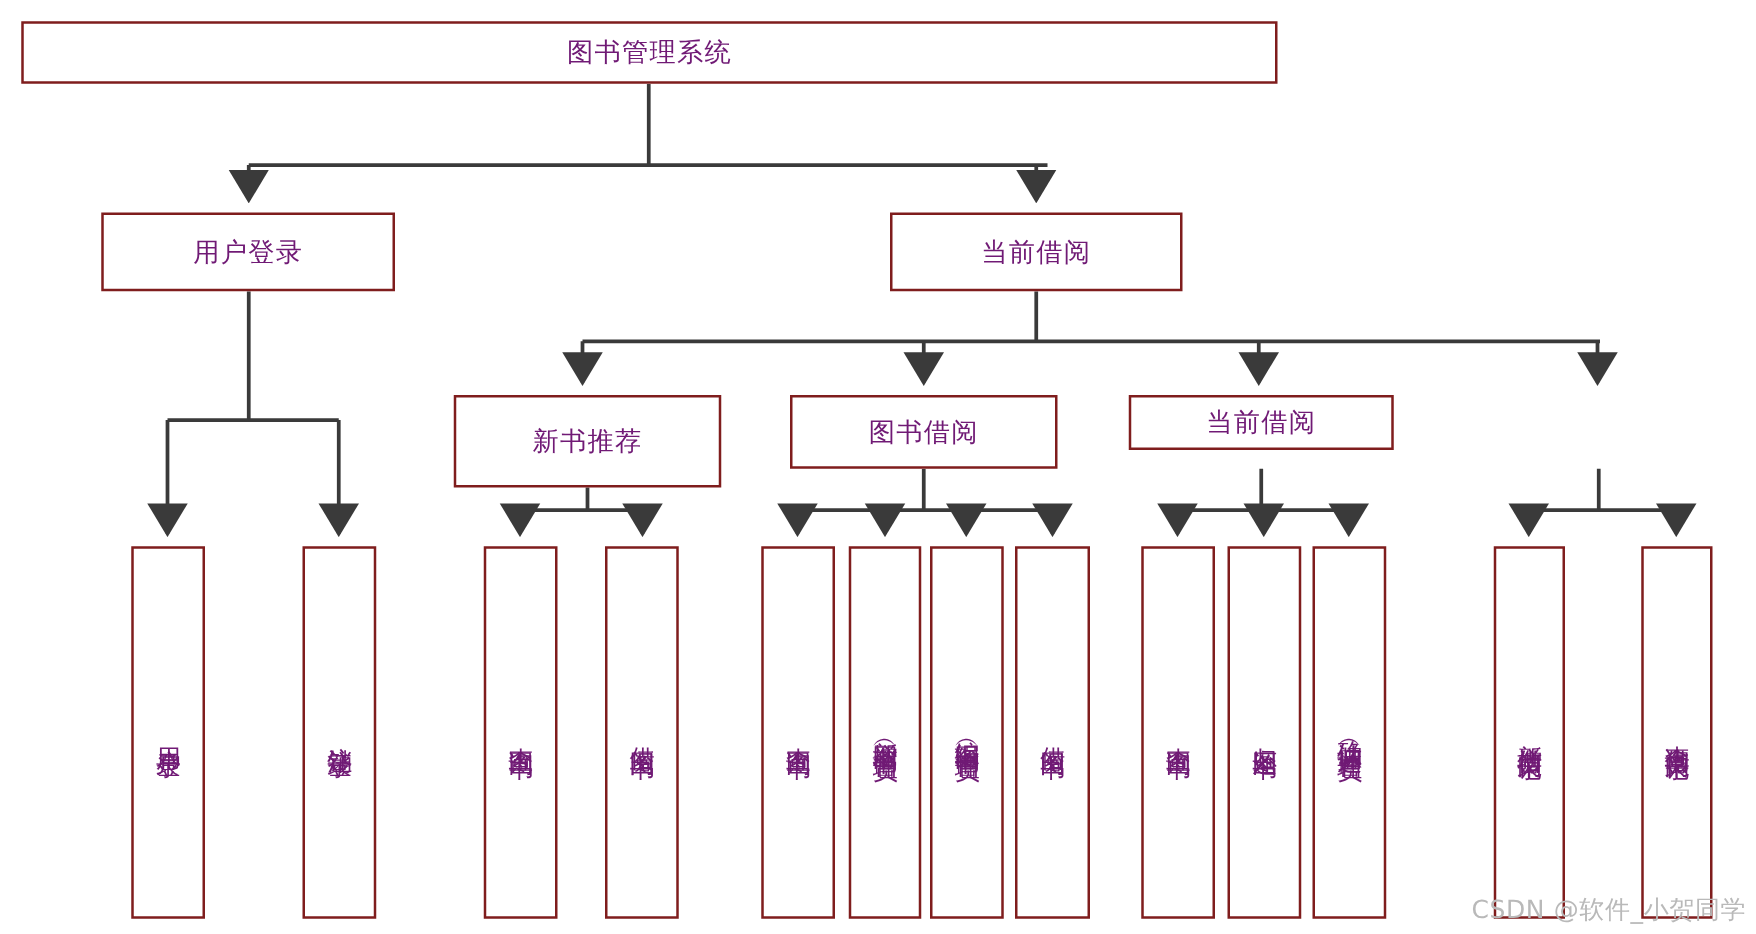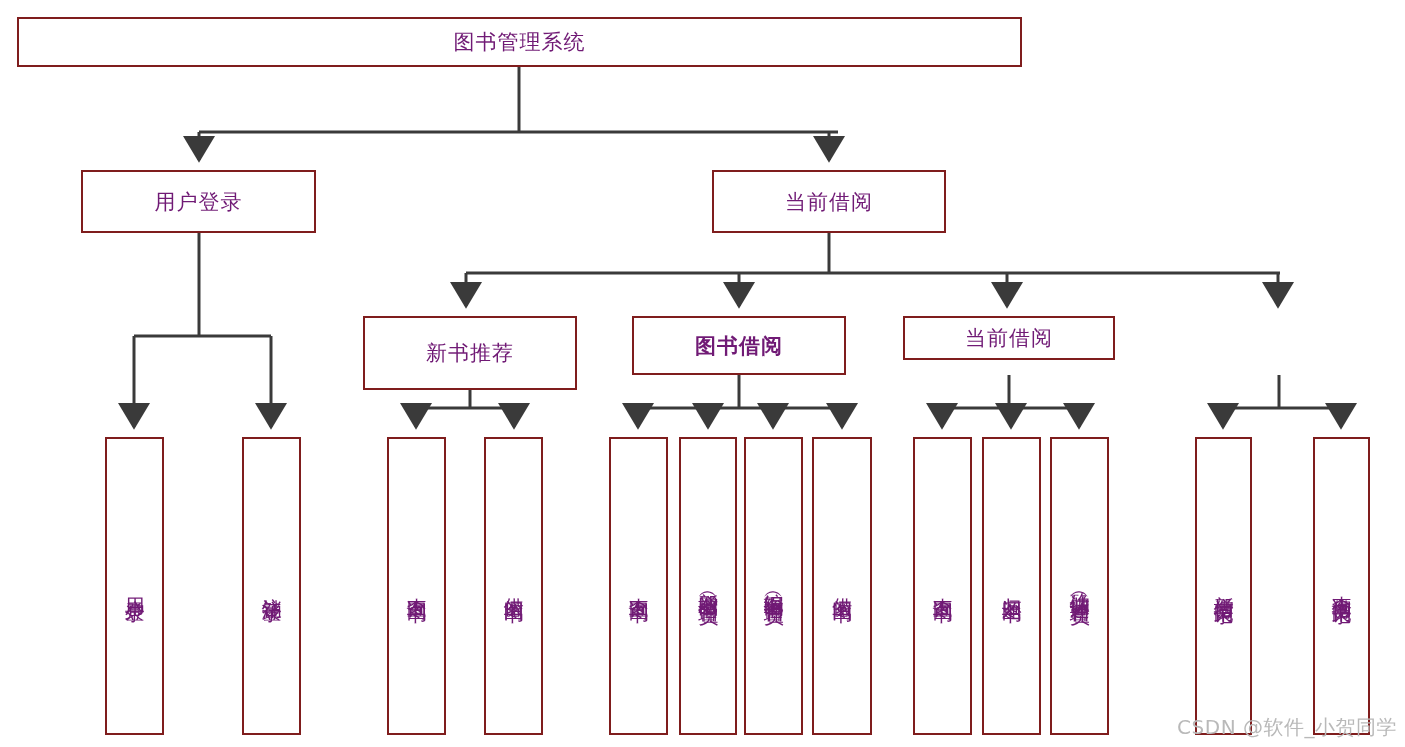--- a/index.html
+++ b/index.html
@@ -129,21 +129,21 @@
   <div class="node-box horiz" style="left:81px; top:170px; width:235px; height:63px;">
     <span>用户登录</span>
   </div>
   <div class="node-box horiz" style="left:712px; top:170px; width:234px; height:63px;">
     <span>当前借阅</span>
   </div>
 
   <div class="node-box horiz" style="left:363px; top:316px; width:214px; height:74px;">
     <span>新书推荐</span>
   </div>
-  <div class="node-box horiz" style="left:632px; top:316px; width:214px; height:59px;font-weight:bold;">
+  <div class="node-box horiz" style="left:632px; top:316px; width:214px; height:59px;">
     <span>图书借阅</span>
   </div>
   <div class="node-box horiz" style="left:903px; top:316px; width:212px; height:44px;">
     <span>当前借阅</span>
   </div>
 
   <div class="node-box vert" style="left:105px; top:437px; width:59px; height:298px;">
     <span class="vtext">用户登录</span>
   </div>
   <div class="node-box vert" style="left:242px; top:437px; width:59px; height:298px;">

